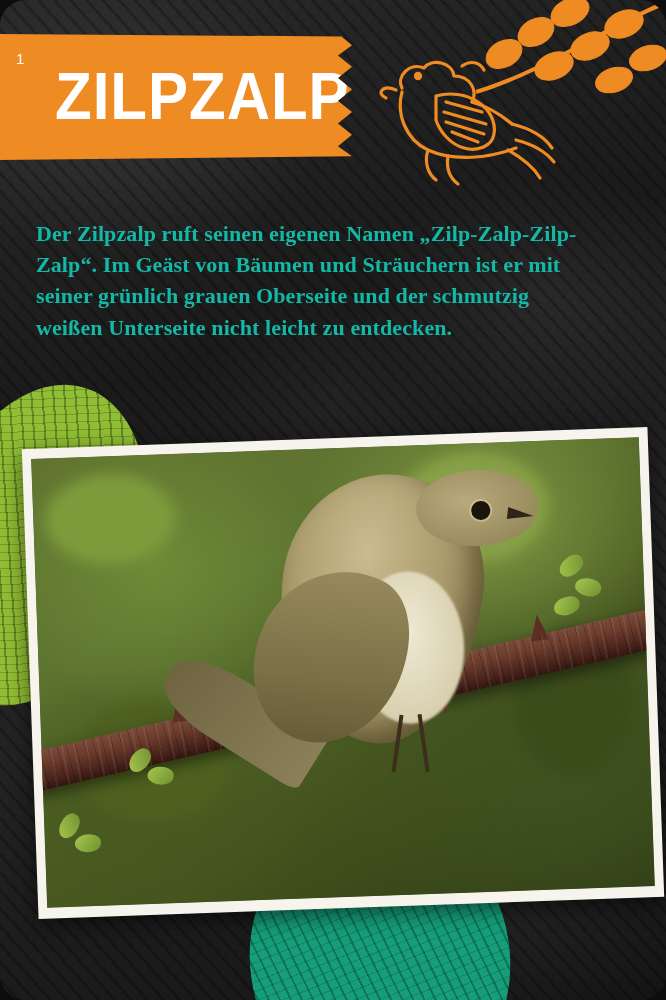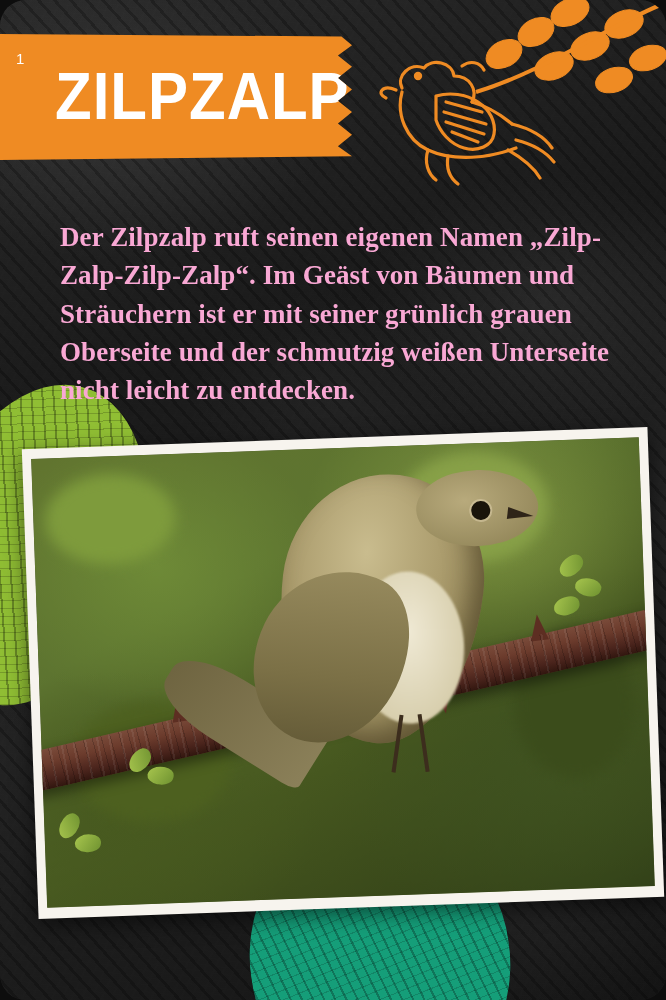--- a/index.html
+++ b/index.html
@@ -85,24 +85,24 @@
     letter-spacing:1px;
     padding-left:55px;
     line-height:1;
     transform: scaleY(1.12);
   }
   
   .bird-doodle { position:absolute; right:110px; top:36px; width:190px; height:160px; }
   .berry-doodle { position:absolute; right:-10px; top:-12px; width:210px; height:150px; }
   
   .description {
-    position:absolute; left:60px; top:218px; width:565px;
-    color:#f9a8d4;
+    position:absolute; left:36px; top:218px; width:565px;
+    color:#14b8a6;
     font-family:"Liberation Serif", serif;
-    font-size:27px;
+    font-size:22px;
     line-height:1.42;
     font-weight:600;
     letter-spacing:0.1px;
   }
   
   .photo-wrap {
     position:absolute;
     left:30px; top:438px;
     width:626px; height:470px;
     transform: rotate(-2.05deg);

